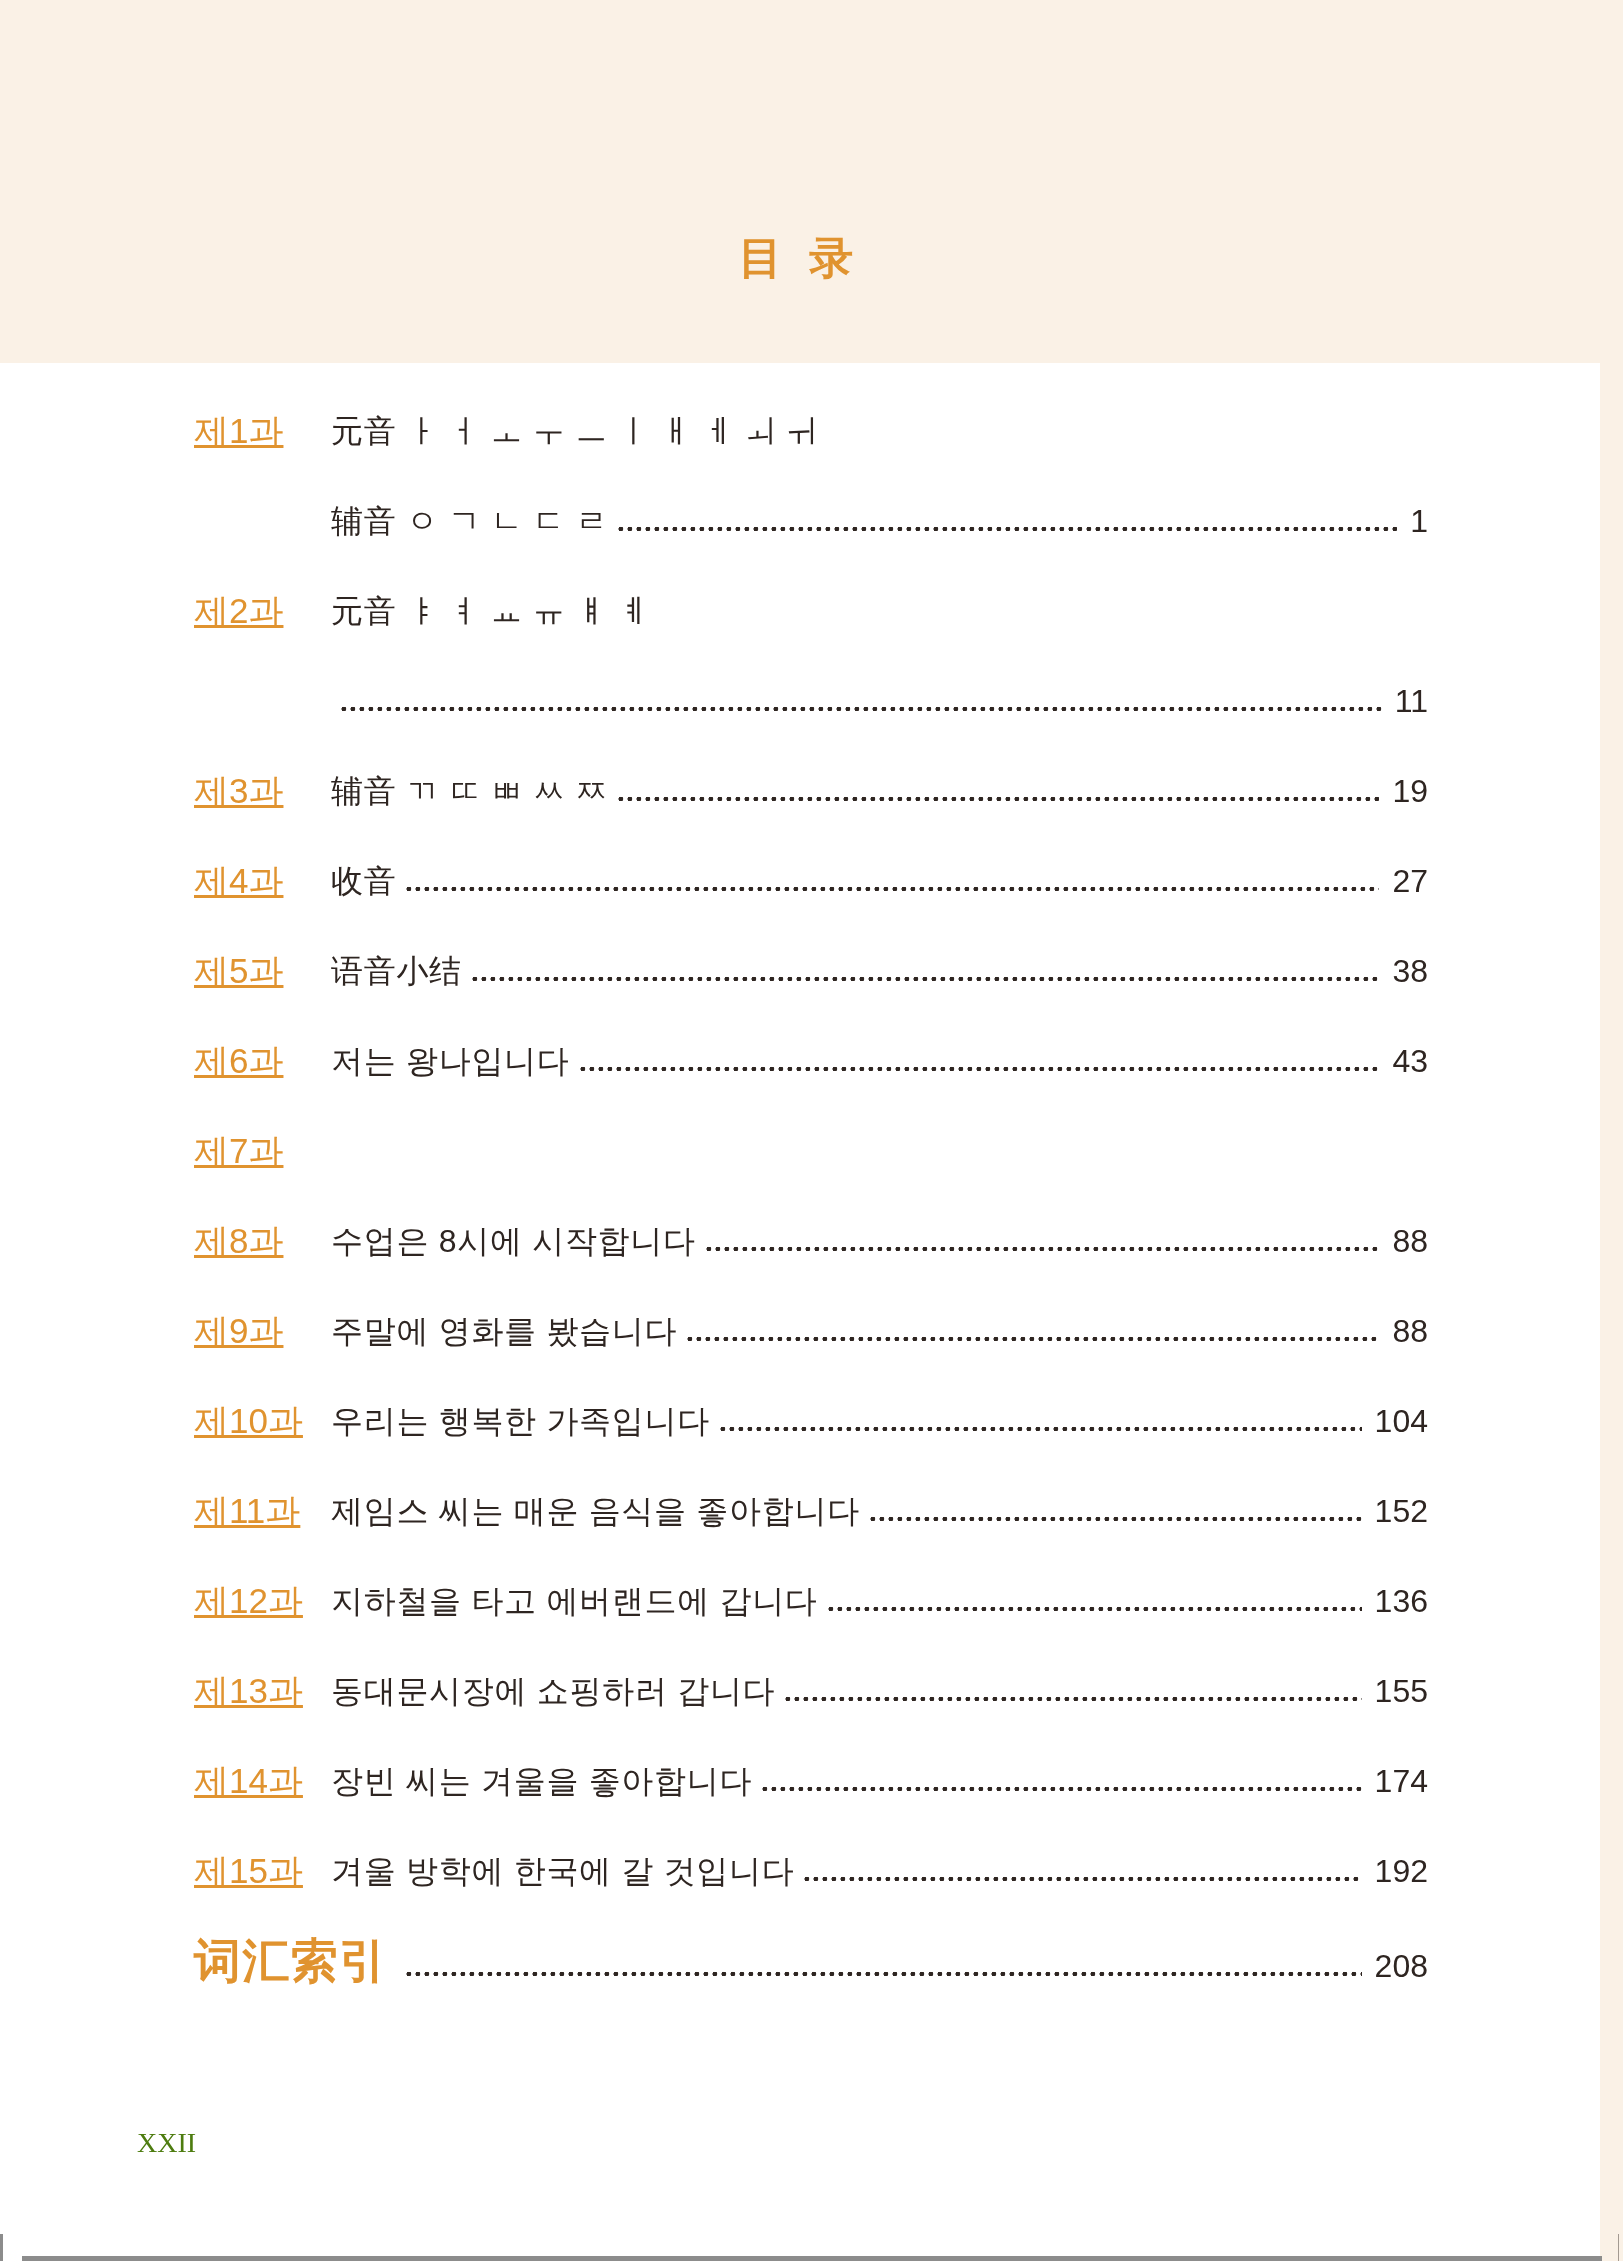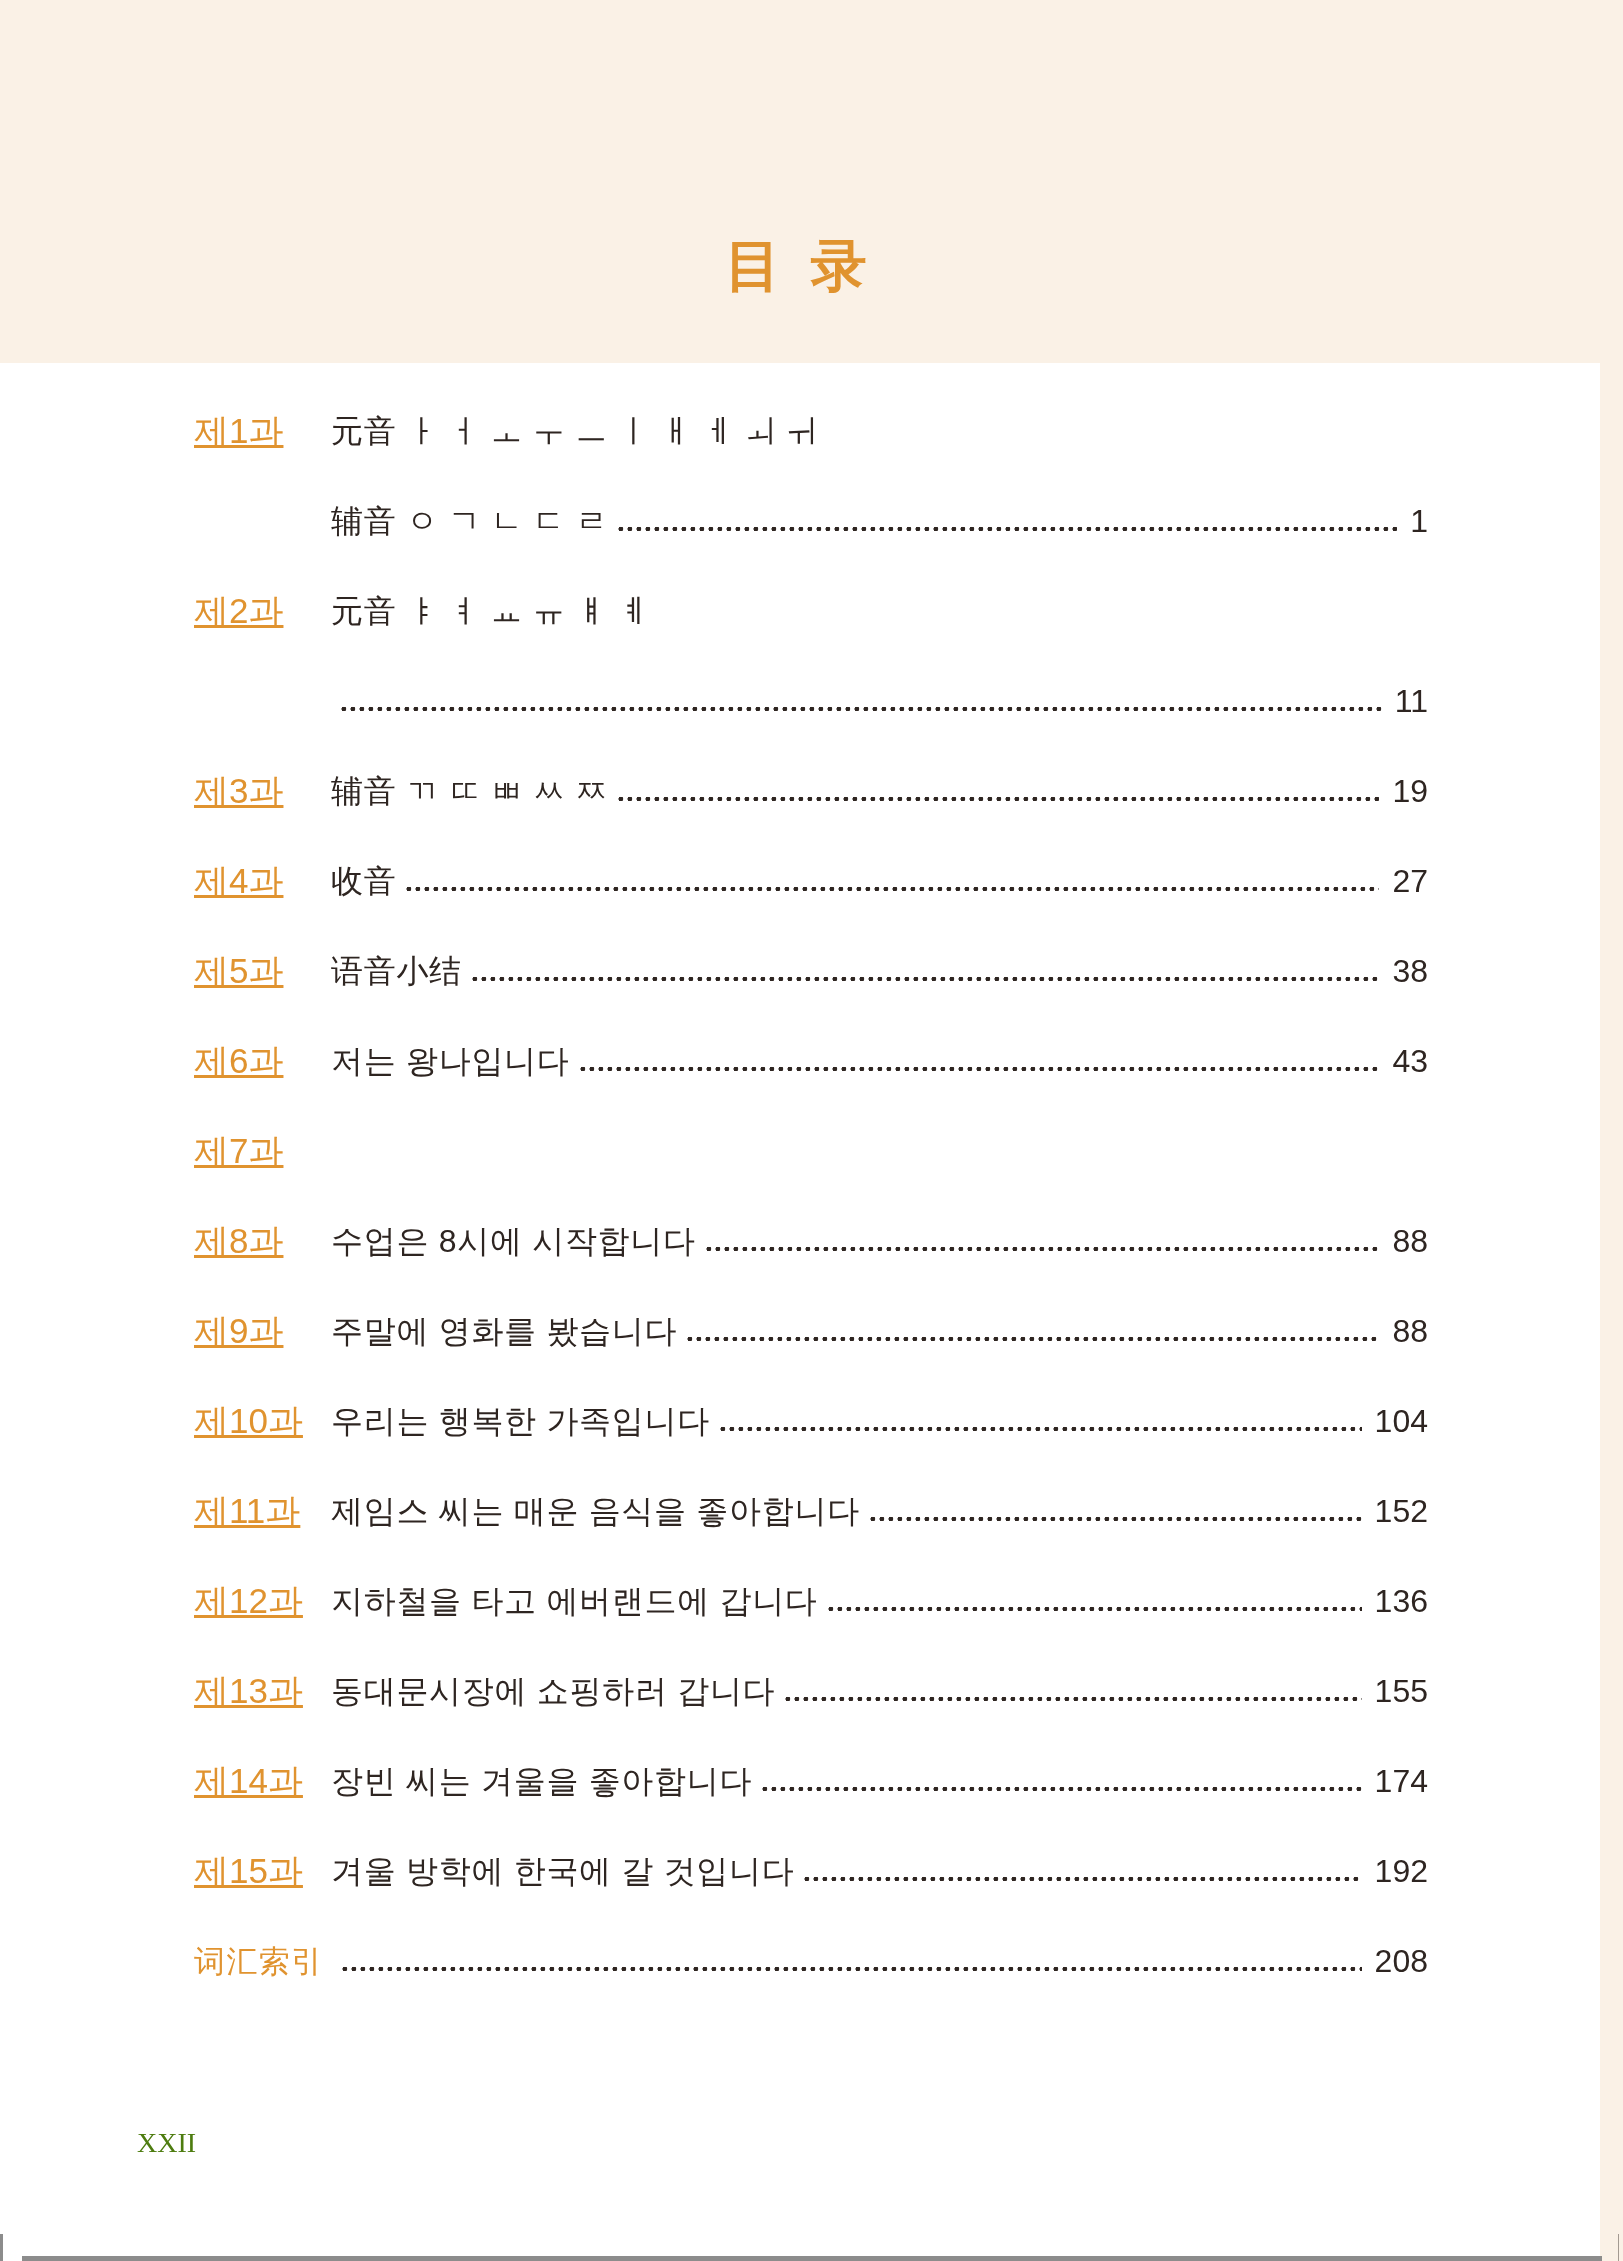--- a/index.html
+++ b/index.html
@@ -29,21 +29,21 @@
     top: 0; right: 0;
     width: 24.5px; height: 2261px;
     background: var(--cream);
   }
   .page-title {
     position: absolute;
     top: 229px;
     left: 0;
     width: 1599px;
     text-align: center;
-    font-size: 56px;
+    font-size: 44px;
     font-weight: bold;
     letter-spacing: 7.2px;
     color: var(--orange);
   }
   .toc {
     position: absolute;
     top: 386px;
     left: 194px;
     width: 1234px;
   }
@@ -71,22 +71,22 @@
   .dot-leader {
     flex: 1 1 auto;
     height: 6.5px;
     margin: 0 13px 0 10px;
     background-image: radial-gradient(circle at 2.9px 3.2px, var(--ink) 2.2px, rgba(0,0,0,0) 2.7px);
     background-size: 9px 6.5px;
     background-repeat: repeat-x;
   }
   .page-num { white-space: nowrap; font-size: 32px; }
   .index-label {
-    font-size: 31px;
-    font-weight: 400;
+    font-size: 47px;
+    font-weight: 700;
     color: var(--orange);
     white-space: nowrap;
     letter-spacing: 1.4px;
   }
   .index-line .dot-leader { margin-left: 18.7px; }
   .footer-folio {
     position: absolute;
     left: 137px;
     top: 2127px;
     font-family: "Liberation Serif", "DejaVu Serif", serif;

